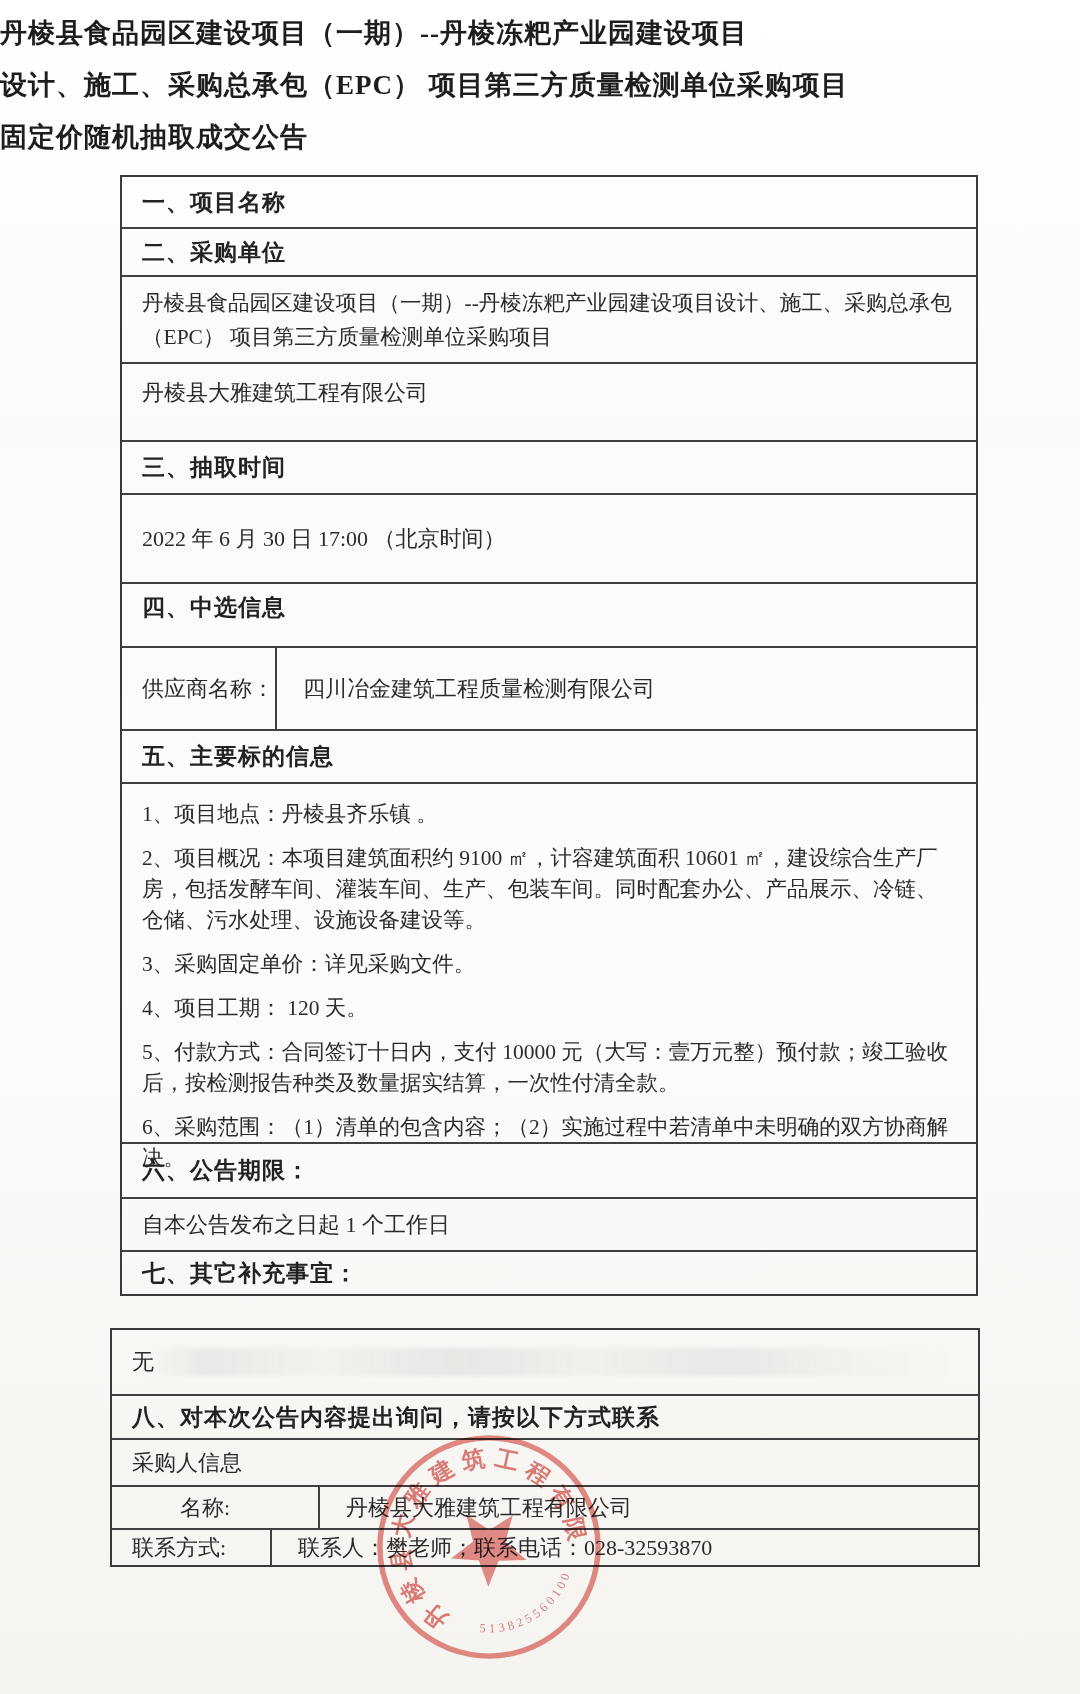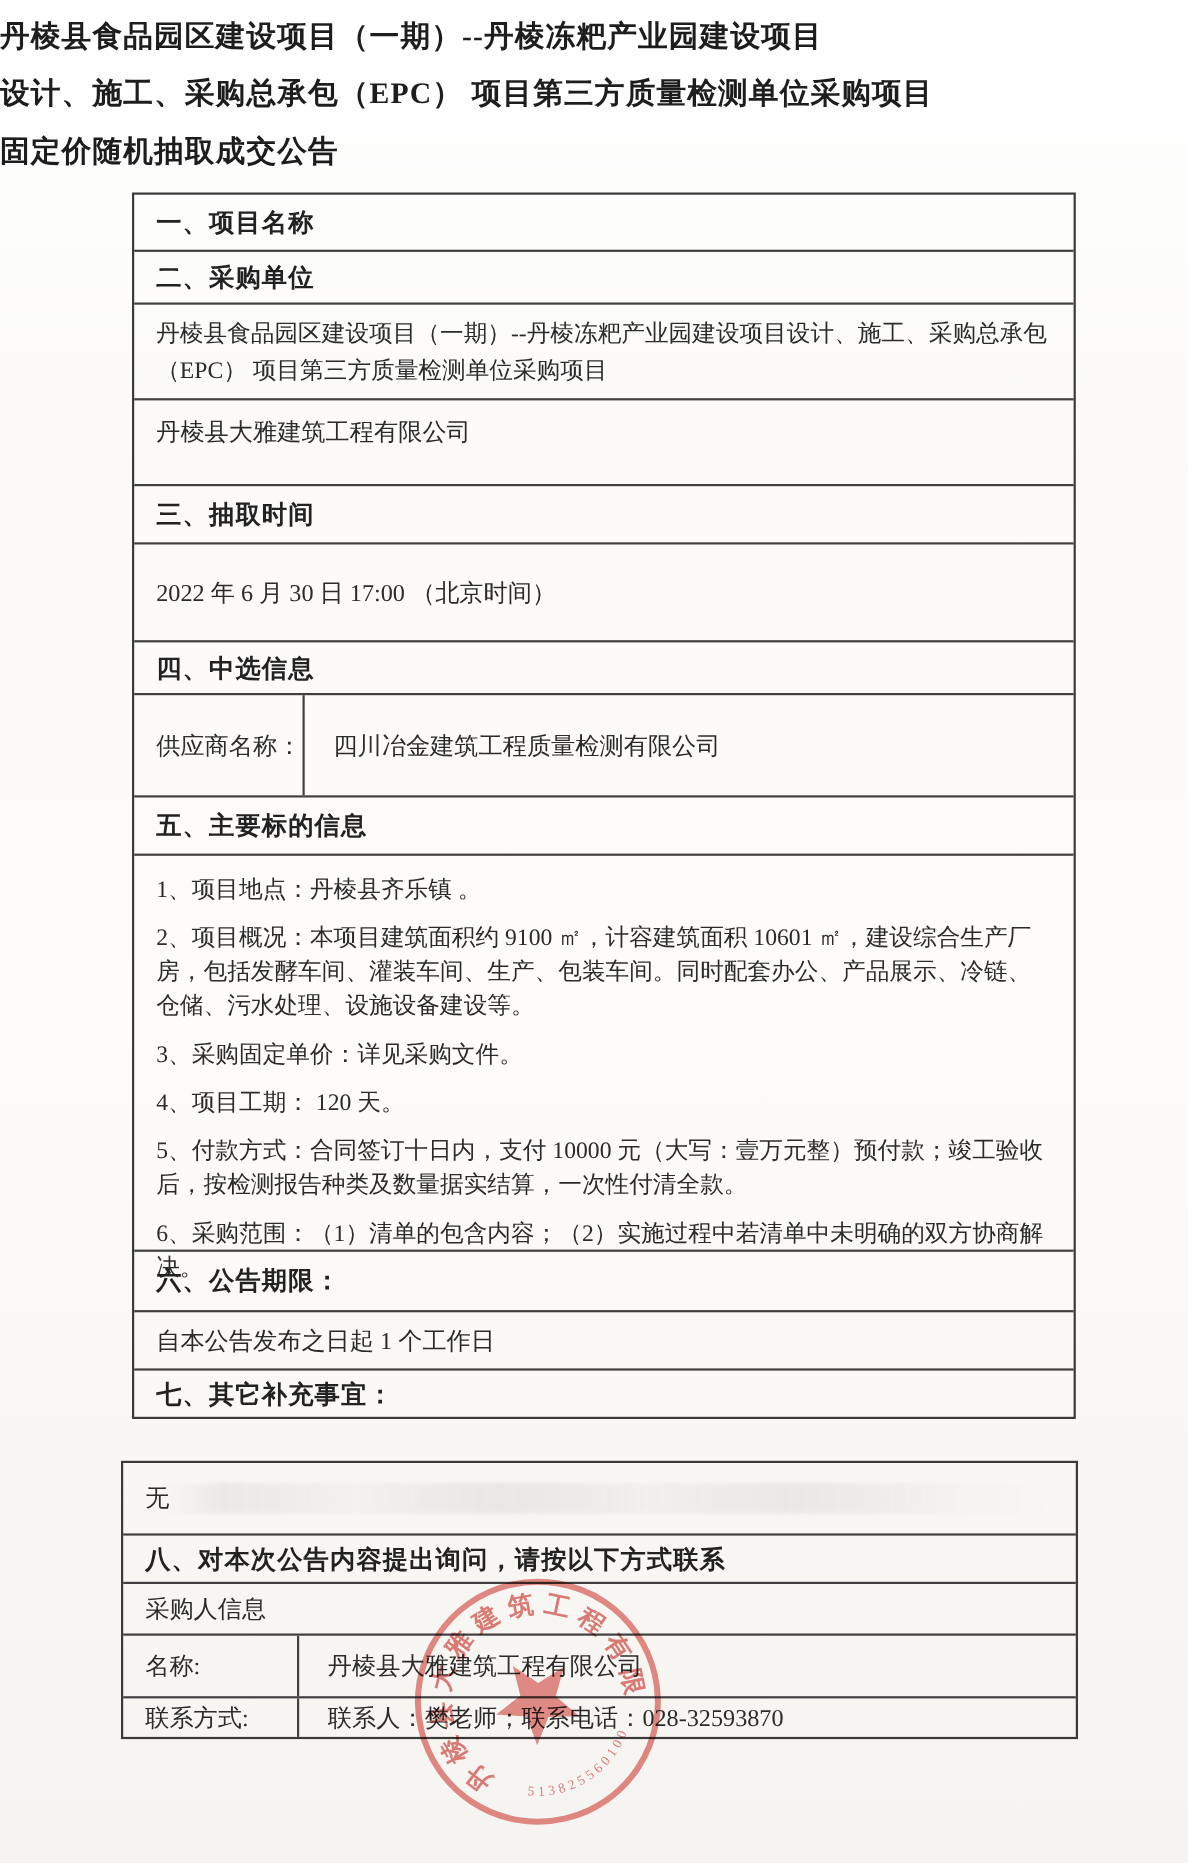--- a/index.html
+++ b/index.html
@@ -79,21 +79,21 @@
     </div>
     <div class="row hdr" style="height:53px;margin-top:18px;">
       <span>三、抽取时间</span>
     </div>
     <div class="row" style="height:89px;">
       <span>2022 年 6 月 30 日 17:00 （北京时间）</span>
     </div>
     <div class="row hdr" style="height:48px;">
       <span>四、中选信息</span>
     </div>
-    <div class="row cols" style="height:93px;">
+    <div class="row cols" style="height:83px;margin-top:16px;">
       <div class="cell-label">
         <span>供应商名称：</span>
       </div>
       <div class="cell-value">
         <span>四川冶金建筑工程质量检测有限公司</span>
       </div>
     </div>
     <div class="row hdr" style="height:53px;">
       <span>五、主要标的信息</span>
     </div>
@@ -120,21 +120,21 @@
     <div class="row" style="height:64px;">
       <div class="ghost-band"></div>
       <span>无</span>
     </div>
     <div class="row hdr" style="height:44px;">
       <span>八、对本次公告内容提出询问，请按以下方式联系</span>
     </div>
     <div class="row" style="height:47px;">
       <span>采购人信息</span>
     </div>
-    <div class="row cols" style="height:57px;">
+    <div class="row cols" style="height:43px;padding-left:48px;">
       <div class="cell-label">
         <span>名称:</span>
       </div>
       <div class="cell-value">
         <span>丹棱县大雅建筑工程有限公司</span>
       </div>
     </div>
     <div class="row cols" style="height:37px;">
       <div class="cell-label">
         <span>联系方式:</span>

